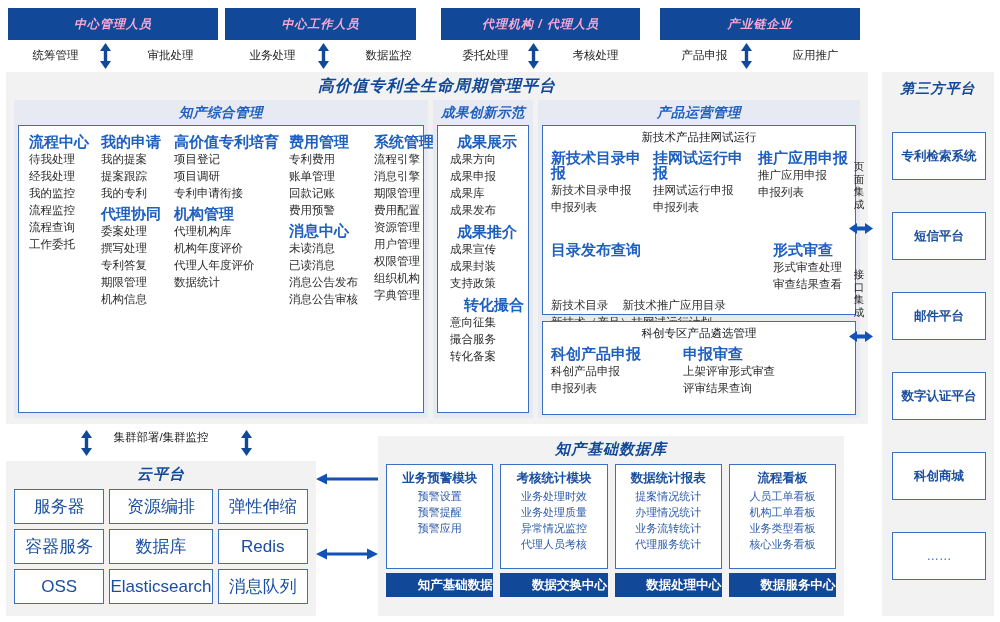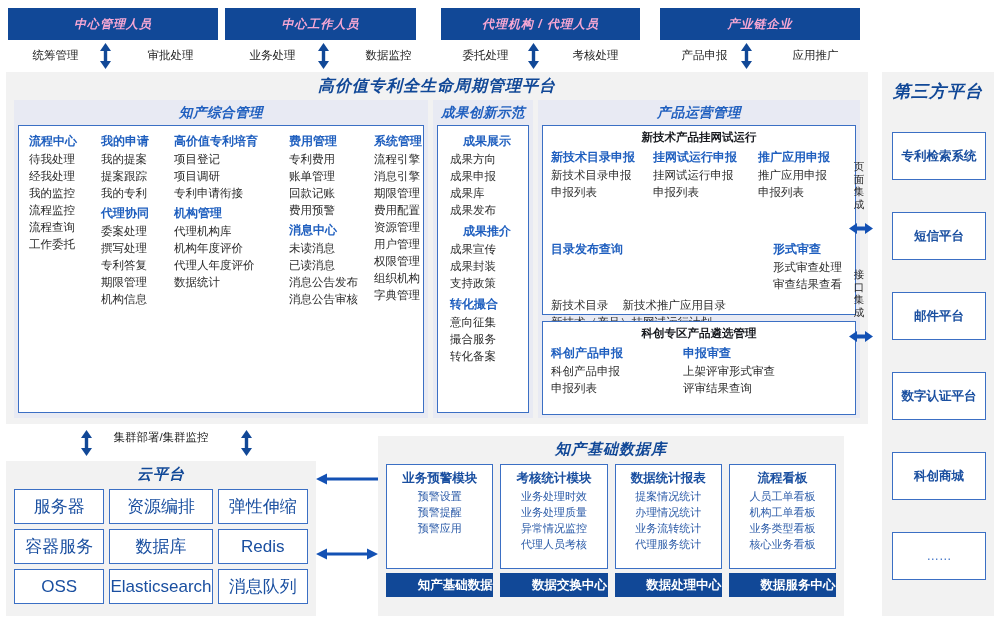--- a/index.html
+++ b/index.html
@@ -39,44 +39,44 @@
   .group-title{
     text-align:center;font-size:13.5px;font-weight:bold;font-style:italic;
     color:#1f5fbf;padding:4px 0 3px 0;letter-spacing:.5px;
   }
   .group-body{
     position:absolute;left:4px;right:4px;top:25px;bottom:5px;
     background:#ffffff;border:1px solid #3b6fc4;
   }
 
   .colhead{
-    font-size:12px;font-weight:bold;color:#1f5fbf;
+    font-size:15px;font-weight:bold;color:#1f5fbf;
     line-height:15px;margin-bottom:2px;white-space:nowrap;
   }
   .item{
     font-size:11.5px;color:#2b2b2b;line-height:17px;white-space:nowrap;
   }
   .col{position:absolute;top:8px;}
 
   
   .subbox{
     position:absolute;background:#fff;border:1px solid #3b6fc4;
   }
   .subbox-title{
-    text-align:center;font-size:11.5px;font-weight:bold;color:#16181d;
+    text-align:center;font-size:11.5px;font-weight:normal;color:#16181d;
     padding:4px 0 2px 0;
   }
 
   
   #thirdparty{
     left:882px;top:72px;width:112px;height:544px;background:#f2f2f2;
   }
   #tp-title{
     position:absolute;left:0;top:8px;width:100%;text-align:center;
-    font-size:17px;font-weight:bold;font-style:italic;color:#114897;
+    font-size:14px;font-weight:bold;font-style:italic;color:#114897;
     letter-spacing:1px;
   }
   .tp-box{
     position:absolute;left:10px;width:92px;height:46px;background:#fff;
     border:1.6px solid #3b6fc4;display:flex;align-items:center;
     justify-content:center;font-size:12.5px;color:#1a4fa0;font-weight:bold;
   }
 
   .vtext{
     position:absolute;width:14px;font-size:10.5px;line-height:12.5px;
@@ -257,21 +257,21 @@
       <div class="col" style="left:12px;width:74px;">
         <div class="colhead" style="text-align:center;">成果展示</div>
         <div class="item">成果方向</div>
         <div class="item">成果申报</div>
         <div class="item">成果库</div>
         <div class="item">成果发布</div>
         <div class="colhead" style="margin-top:5px;text-align:center;">成果推介</div>
         <div class="item">成果宣传</div>
         <div class="item">成果封装</div>
         <div class="item">支持政策</div>
-        <div class="colhead" style="margin-top:5px;text-align:left;">转化撮合</div>
+        <div class="colhead" style="margin-top:5px;text-align:right;">转化撮合</div>
         <div class="item">意向征集</div>
         <div class="item">撮合服务</div>
         <div class="item">转化备案</div>
       </div>
     </div>
   </div>
 
   <div class="group" style="left:532px;width:322px;top:28px;height:318px;">
     <div class="group-title">产品运营管理</div>
     <div class="group-body" style="border:0;background:transparent;left:4px;right:4px;">

